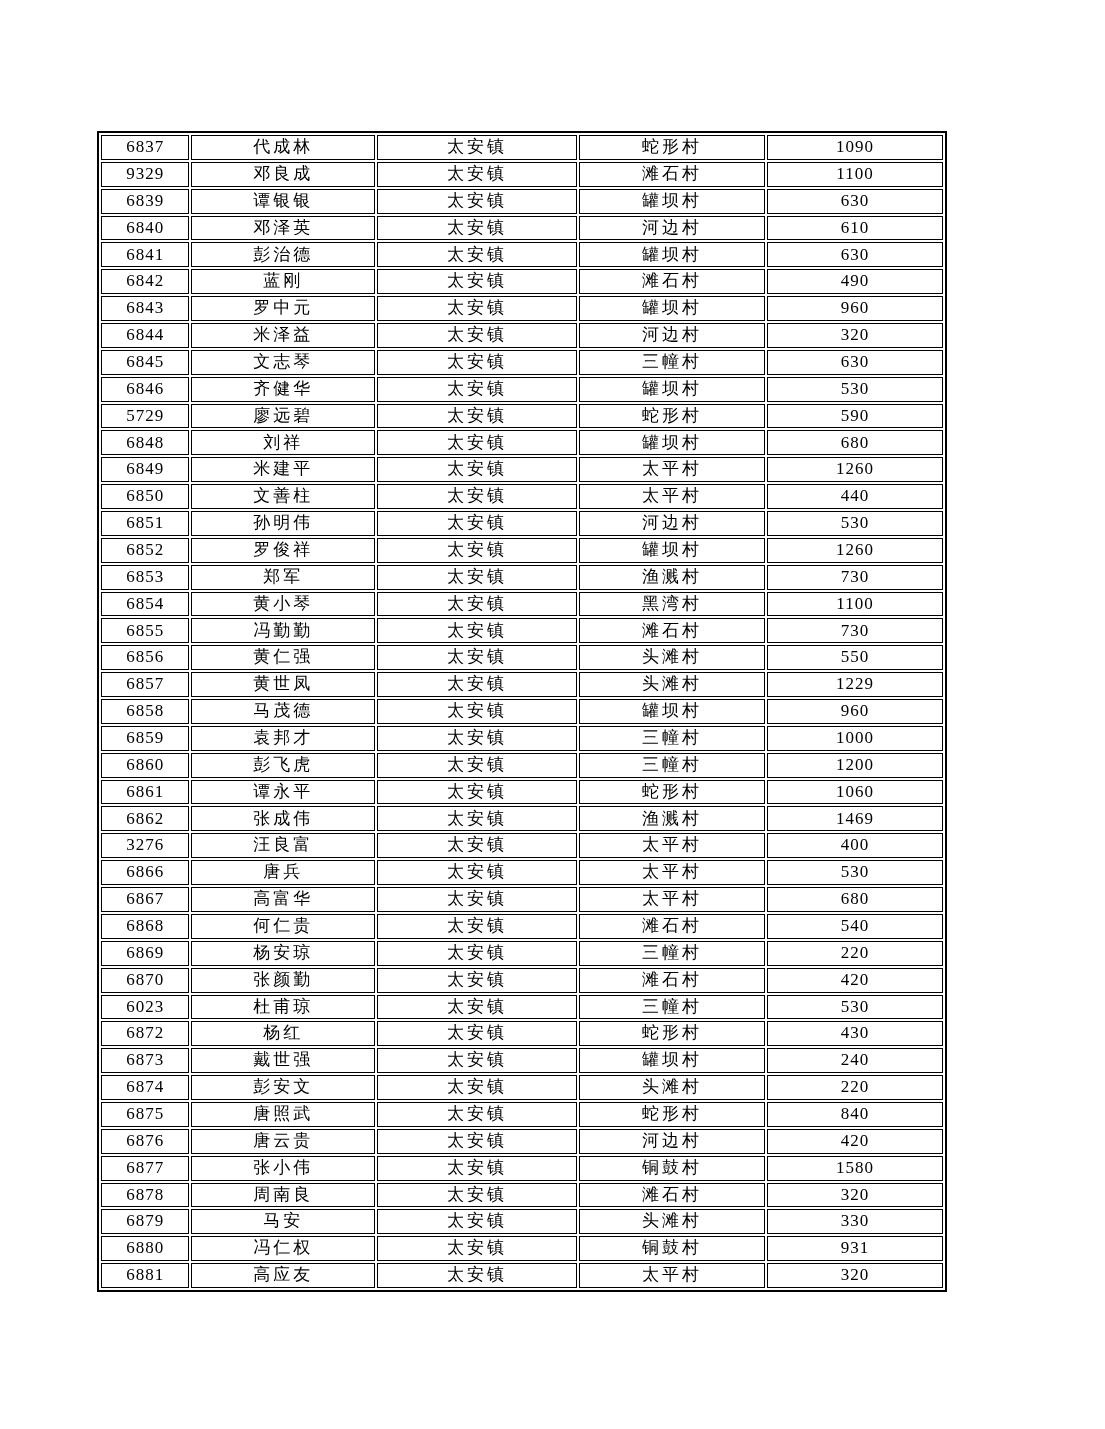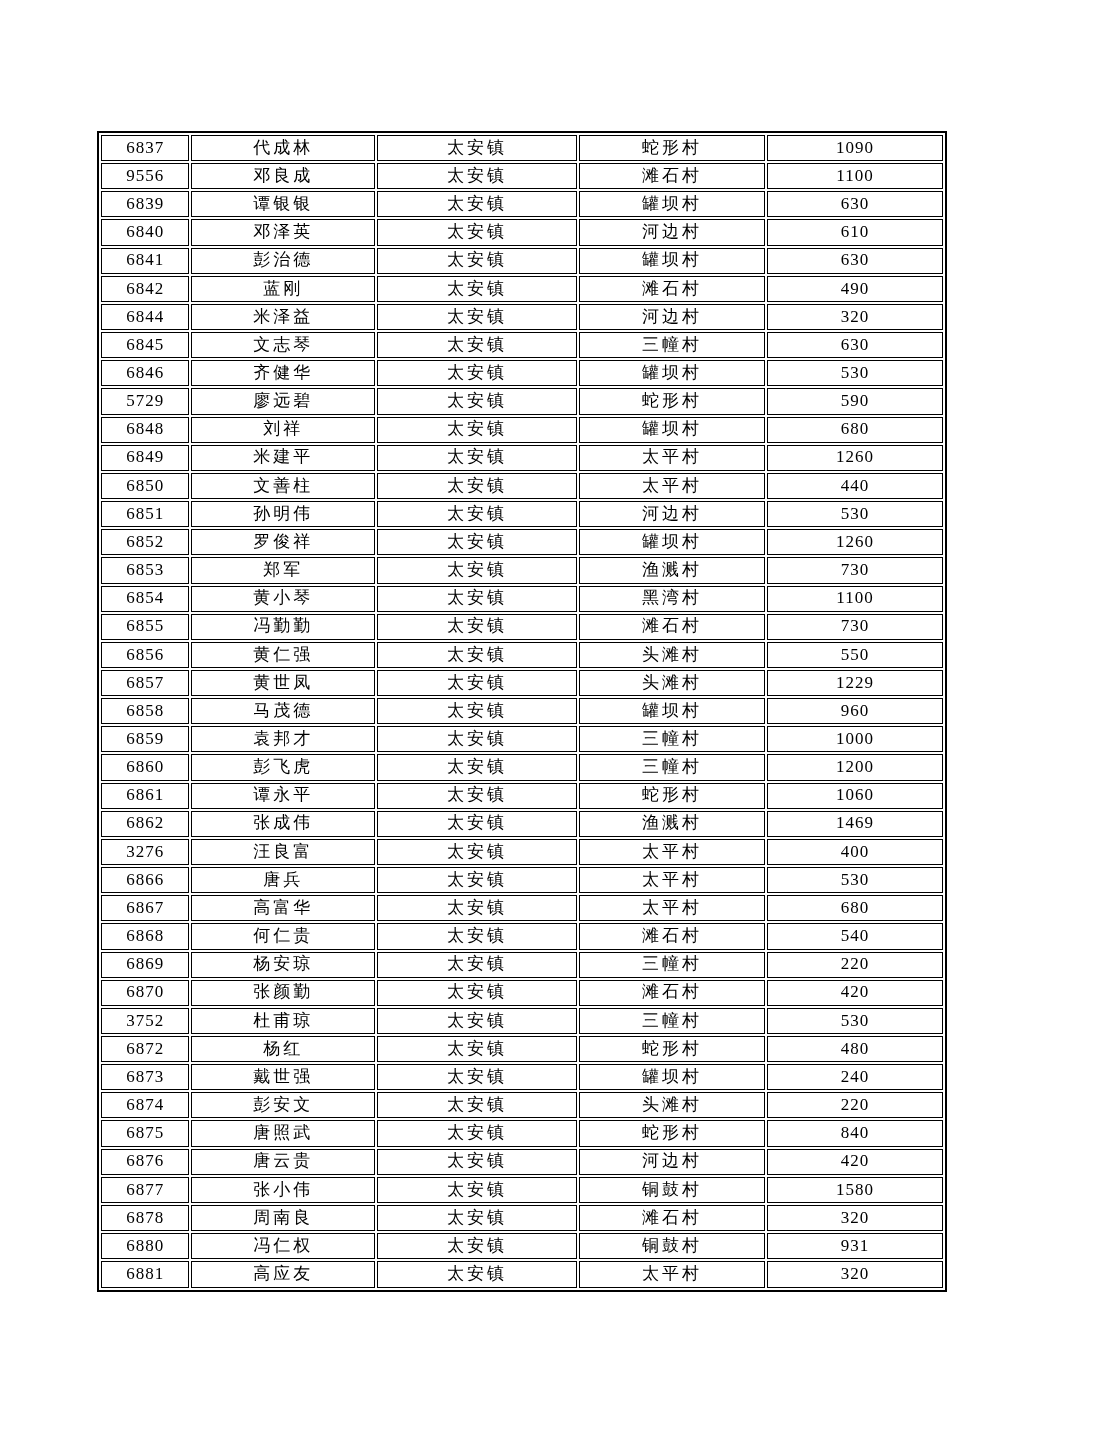--- a/index.html
+++ b/index.html
@@ -63,21 +63,21 @@
 
         <tr>
           <td class="c-serial">6837</td>
           <td class="c-name">代成林</td>
           <td class="c-town">太安镇</td>
           <td class="c-village">蛇形村</td>
           <td class="c-amount">1090</td>
         </tr>
 
         <tr>
-          <td class="c-serial">9556</td>
+          <td class="c-serial">9329</td>
           <td class="c-name">邓良成</td>
           <td class="c-town">太安镇</td>
           <td class="c-village">滩石村</td>
           <td class="c-amount">1100</td>
         </tr>
 
         <tr>
           <td class="c-serial">6839</td>
           <td class="c-name">谭银银</td>
           <td class="c-town">太安镇</td>
@@ -102,20 +102,27 @@
         </tr>
 
         <tr>
           <td class="c-serial">6842</td>
           <td class="c-name">蓝刚</td>
           <td class="c-town">太安镇</td>
           <td class="c-village">滩石村</td>
           <td class="c-amount">490</td>
         </tr>
 
+        <tr>
+          <td class="c-serial">6843</td>
+          <td class="c-name">罗中元</td>
+          <td class="c-town">太安镇</td>
+          <td class="c-village">罐坝村</td>
+          <td class="c-amount">960</td>
+        </tr>
 
         <tr>
           <td class="c-serial">6844</td>
           <td class="c-name">米泽益</td>
           <td class="c-town">太安镇</td>
           <td class="c-village">河边村</td>
           <td class="c-amount">320</td>
         </tr>
 
         <tr>
@@ -306,33 +313,33 @@
 
         <tr>
           <td class="c-serial">6870</td>
           <td class="c-name">张颜勤</td>
           <td class="c-town">太安镇</td>
           <td class="c-village">滩石村</td>
           <td class="c-amount">420</td>
         </tr>
 
         <tr>
-          <td class="c-serial">3752</td>
+          <td class="c-serial">6023</td>
           <td class="c-name">杜甫琼</td>
           <td class="c-town">太安镇</td>
           <td class="c-village">三幢村</td>
           <td class="c-amount">530</td>
         </tr>
 
         <tr>
           <td class="c-serial">6872</td>
           <td class="c-name">杨红</td>
           <td class="c-town">太安镇</td>
           <td class="c-village">蛇形村</td>
-          <td class="c-amount">480</td>
+          <td class="c-amount">430</td>
         </tr>
 
         <tr>
           <td class="c-serial">6873</td>
           <td class="c-name">戴世强</td>
           <td class="c-town">太安镇</td>
           <td class="c-village">罐坝村</td>
           <td class="c-amount">240</td>
         </tr>
 
@@ -369,20 +376,27 @@
         </tr>
 
         <tr>
           <td class="c-serial">6878</td>
           <td class="c-name">周南良</td>
           <td class="c-town">太安镇</td>
           <td class="c-village">滩石村</td>
           <td class="c-amount">320</td>
         </tr>
 
+        <tr>
+          <td class="c-serial">6879</td>
+          <td class="c-name">马安</td>
+          <td class="c-town">太安镇</td>
+          <td class="c-village">头滩村</td>
+          <td class="c-amount">330</td>
+        </tr>
 
         <tr>
           <td class="c-serial">6880</td>
           <td class="c-name">冯仁权</td>
           <td class="c-town">太安镇</td>
           <td class="c-village">铜鼓村</td>
           <td class="c-amount">931</td>
         </tr>
 
         <tr>

